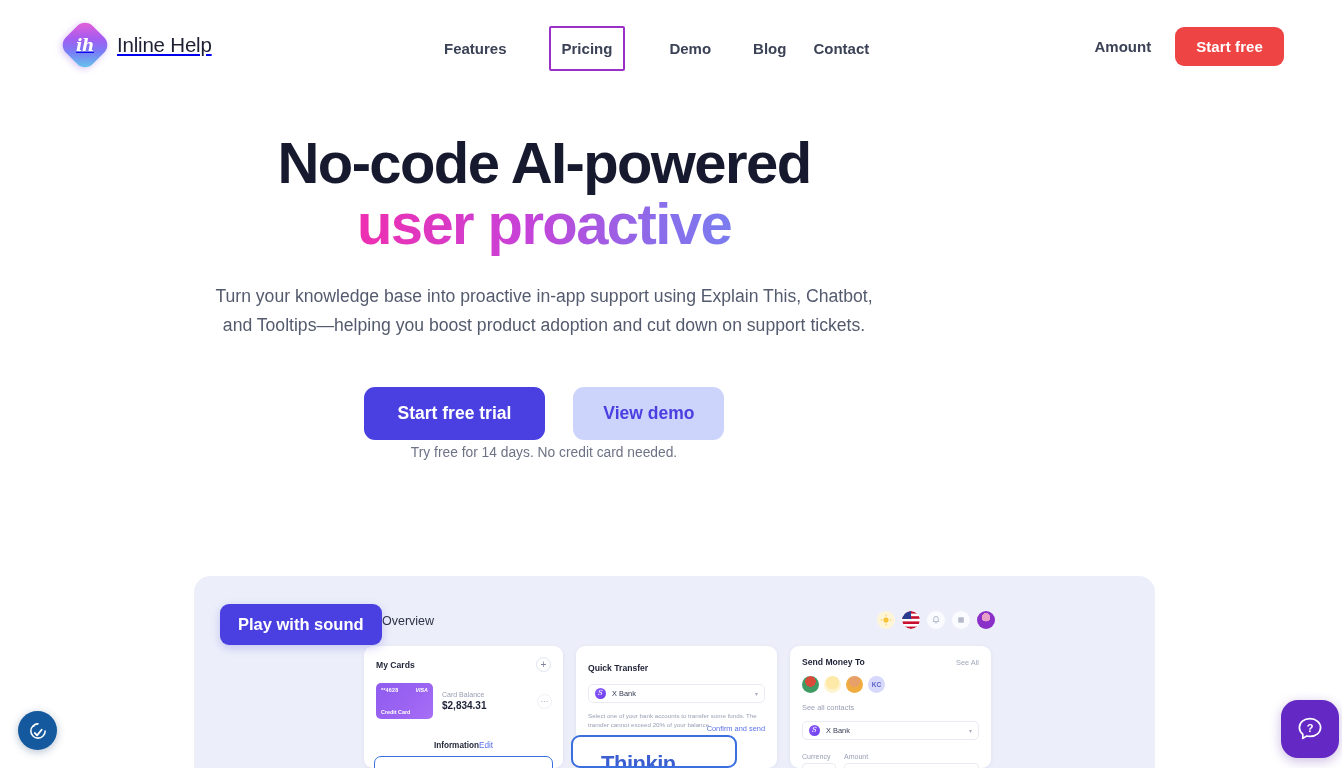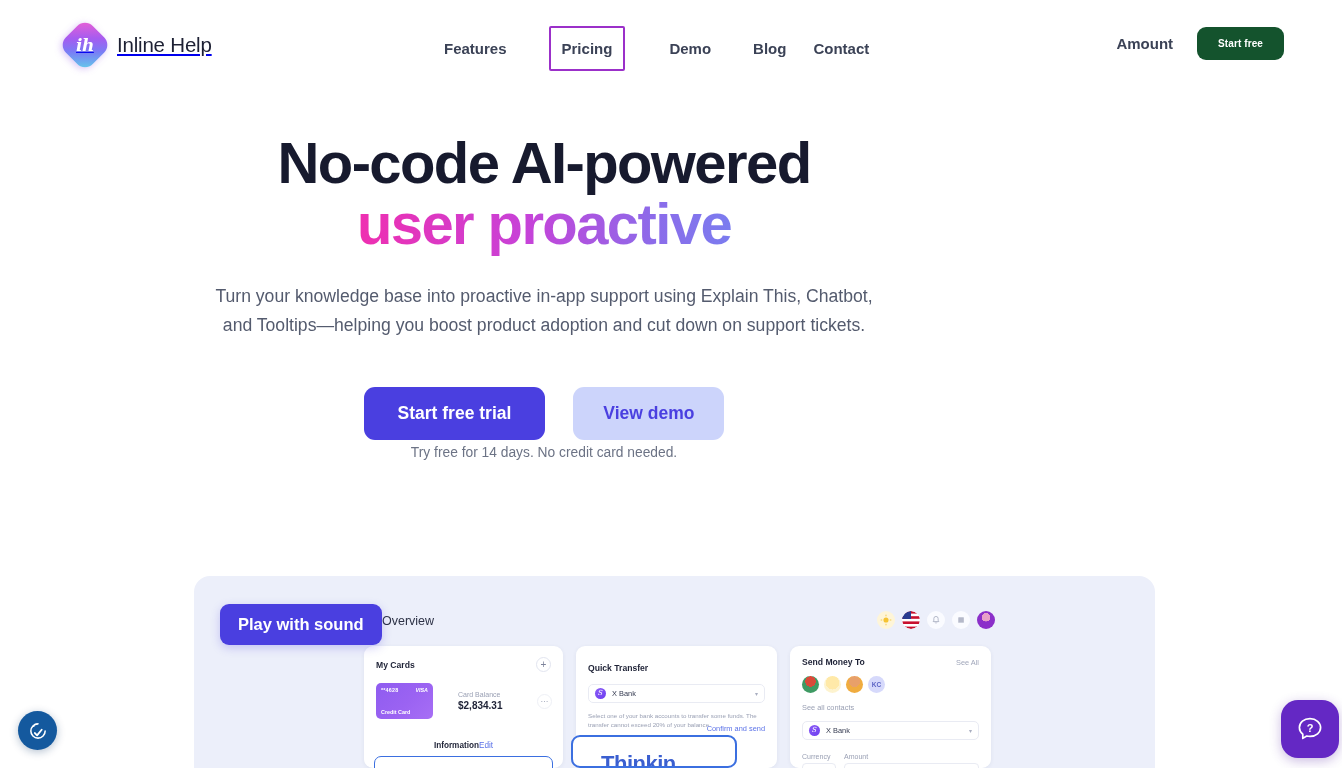--- a/index.html
+++ b/index.html
@@ -57,23 +57,23 @@
   }
 
   .header-right {
     position: absolute; right: 58px; top: 27px;
     display: flex; align-items: center; gap: 24px;
   }
   .login-link {
     font-size: 15px; font-weight: 700; color: #3b4256; text-decoration: none;
   }
   .btn-start-free {
-    background: #14532d; color: #fff; border: none;
+    background: #ef4444; color: #fff; border: none;
     font-family: "Liberation Sans", sans-serif;
-    font-size: 10px; font-weight: 700;
+    font-size: 15px; font-weight: 700;
     padding: 11px 21px; border-radius: 9px; cursor: pointer;
     letter-spacing: .1px;
   }
 
   
   .hero { position: absolute; top: 132px; left: 4px; width: 1080px; text-align: center; }
   .hero h1 {
     font-size: 58px; line-height: 61px; font-weight: 800;
     color: #171a2e; letter-spacing: -1.6px;
   }
@@ -168,21 +168,21 @@
   .card-quick   { width: 201px; height: 122px; position: relative; }
   .card-send    { width: 201px; height: 122px; position: relative; }
 
   .card-title { font-size: 8.6px; font-weight: 700; color: #1e2236; }
   .card-head { display: flex; align-items: center; justify-content: space-between; }
   .plus-btn {
     width: 15px; height: 15px; border-radius: 50%; border: 1px solid #e2e5f0;
     color: #7d839a; font-size: 10px; line-height: 13px; text-align: center;
     background: #fff; cursor: pointer;
   }
-  .mycard-row { display: flex; align-items: center; gap: 25px; margin-top: 11px; }
+  .mycard-row { display: flex; align-items: center; gap: 9px; margin-top: 11px; }
   .credit-card {
     width: 57px; height: 36px; border-radius: 5px;
     background: linear-gradient(135deg, #8f5cf0 0%, #9b63f2 55%, #a76ef5 100%);
     position: relative; padding: 4px 5px; color: #fff;
   }
   .cc-top { display: flex; justify-content: space-between; align-items: center; }
   .cc-num { font-size: 5.4px; font-weight: 700; letter-spacing: .2px; }
   .cc-visa { font-size: 5.4px; font-weight: 700; font-style: italic; }
   .cc-type { position: absolute; left: 5px; bottom: 4px; font-size: 5.4px; font-weight: 700; }
   .bal-label { font-size: 7px; color: #9aa0b4; }

